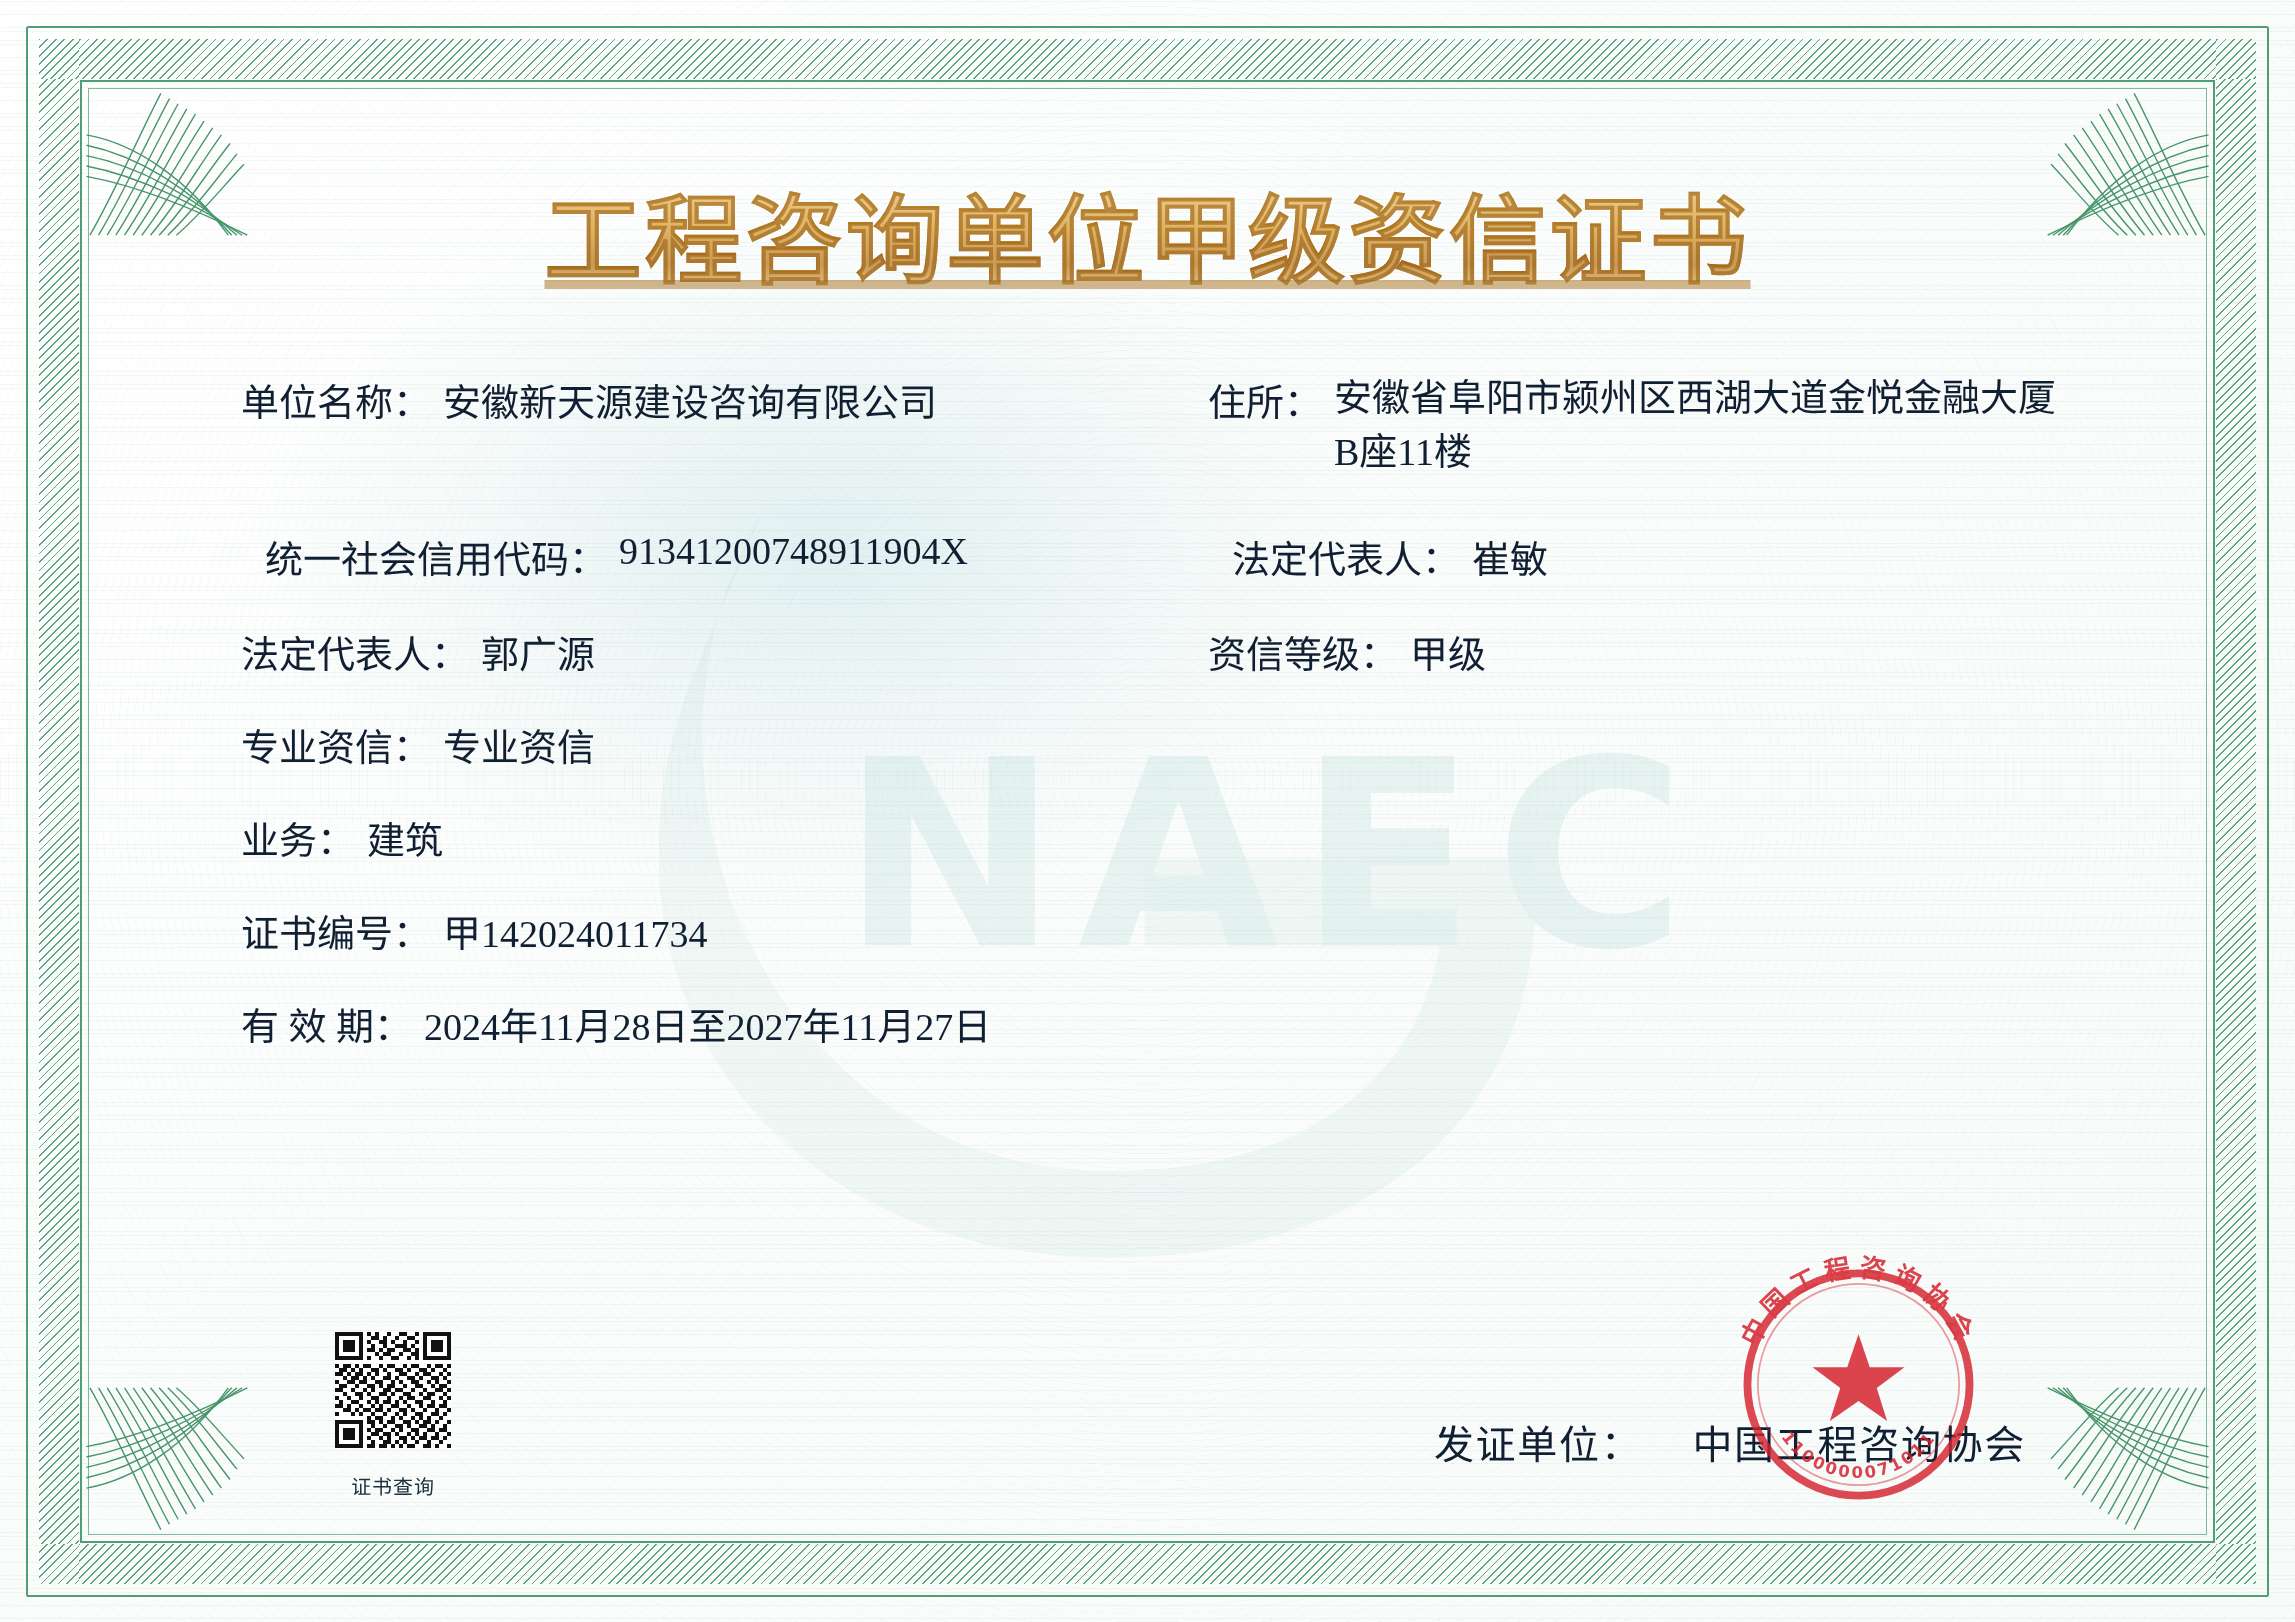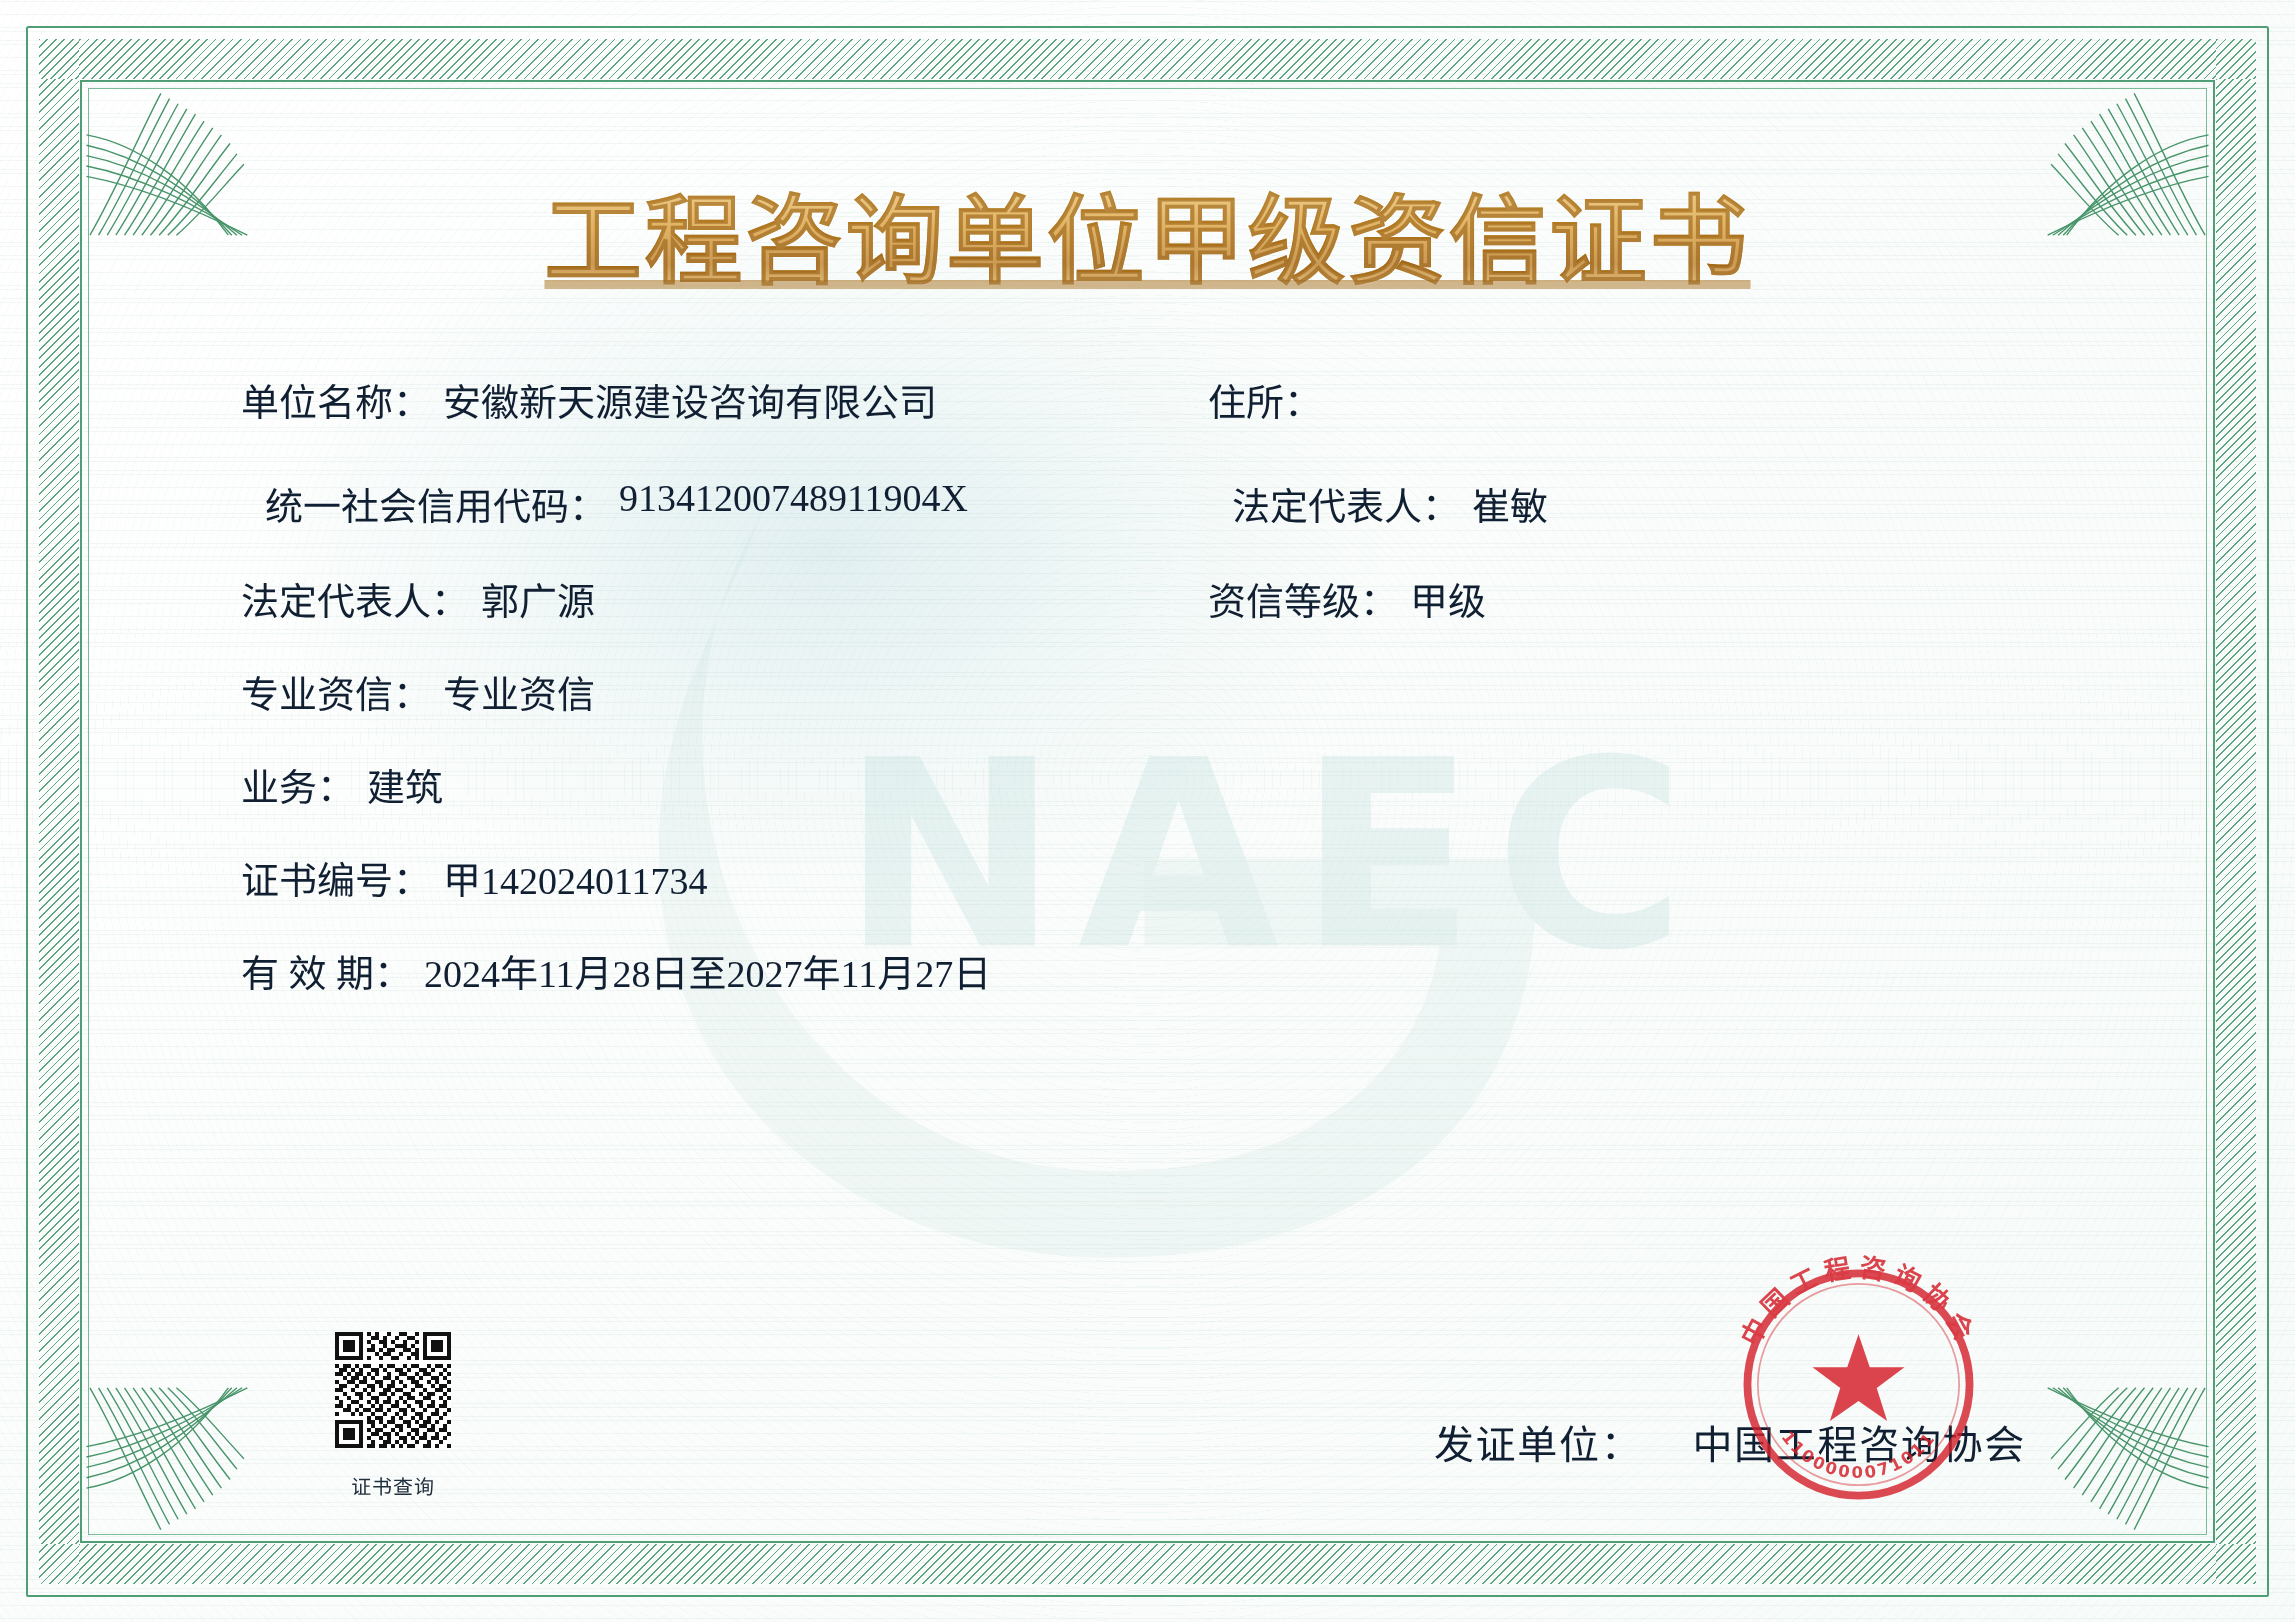--- a/index.html
+++ b/index.html
@@ -328,20 +328,21 @@
 
   <div class="fields">
 
     <div class="row r1">
       <div class="col-left">
         <span class="label">单位名称：</span>
         <span class="value">安徽新天源建设咨询有限公司</span>
       </div>
       <div class="col-right">
         <span class="label">住所：</span>
+        <span class="value wrap">安徽省阜阳市颍州区西湖大道金悦金融大厦B座11楼</span>
       </div>
     </div>
 
     <div class="row r2">
       <div class="col-left">
         <span class="label">统一社会信用代码：</span>
         <span class="value">91341200748911904X</span>
       </div>
       <div class="col-right">
         <span class="label">法定代表人：</span>

